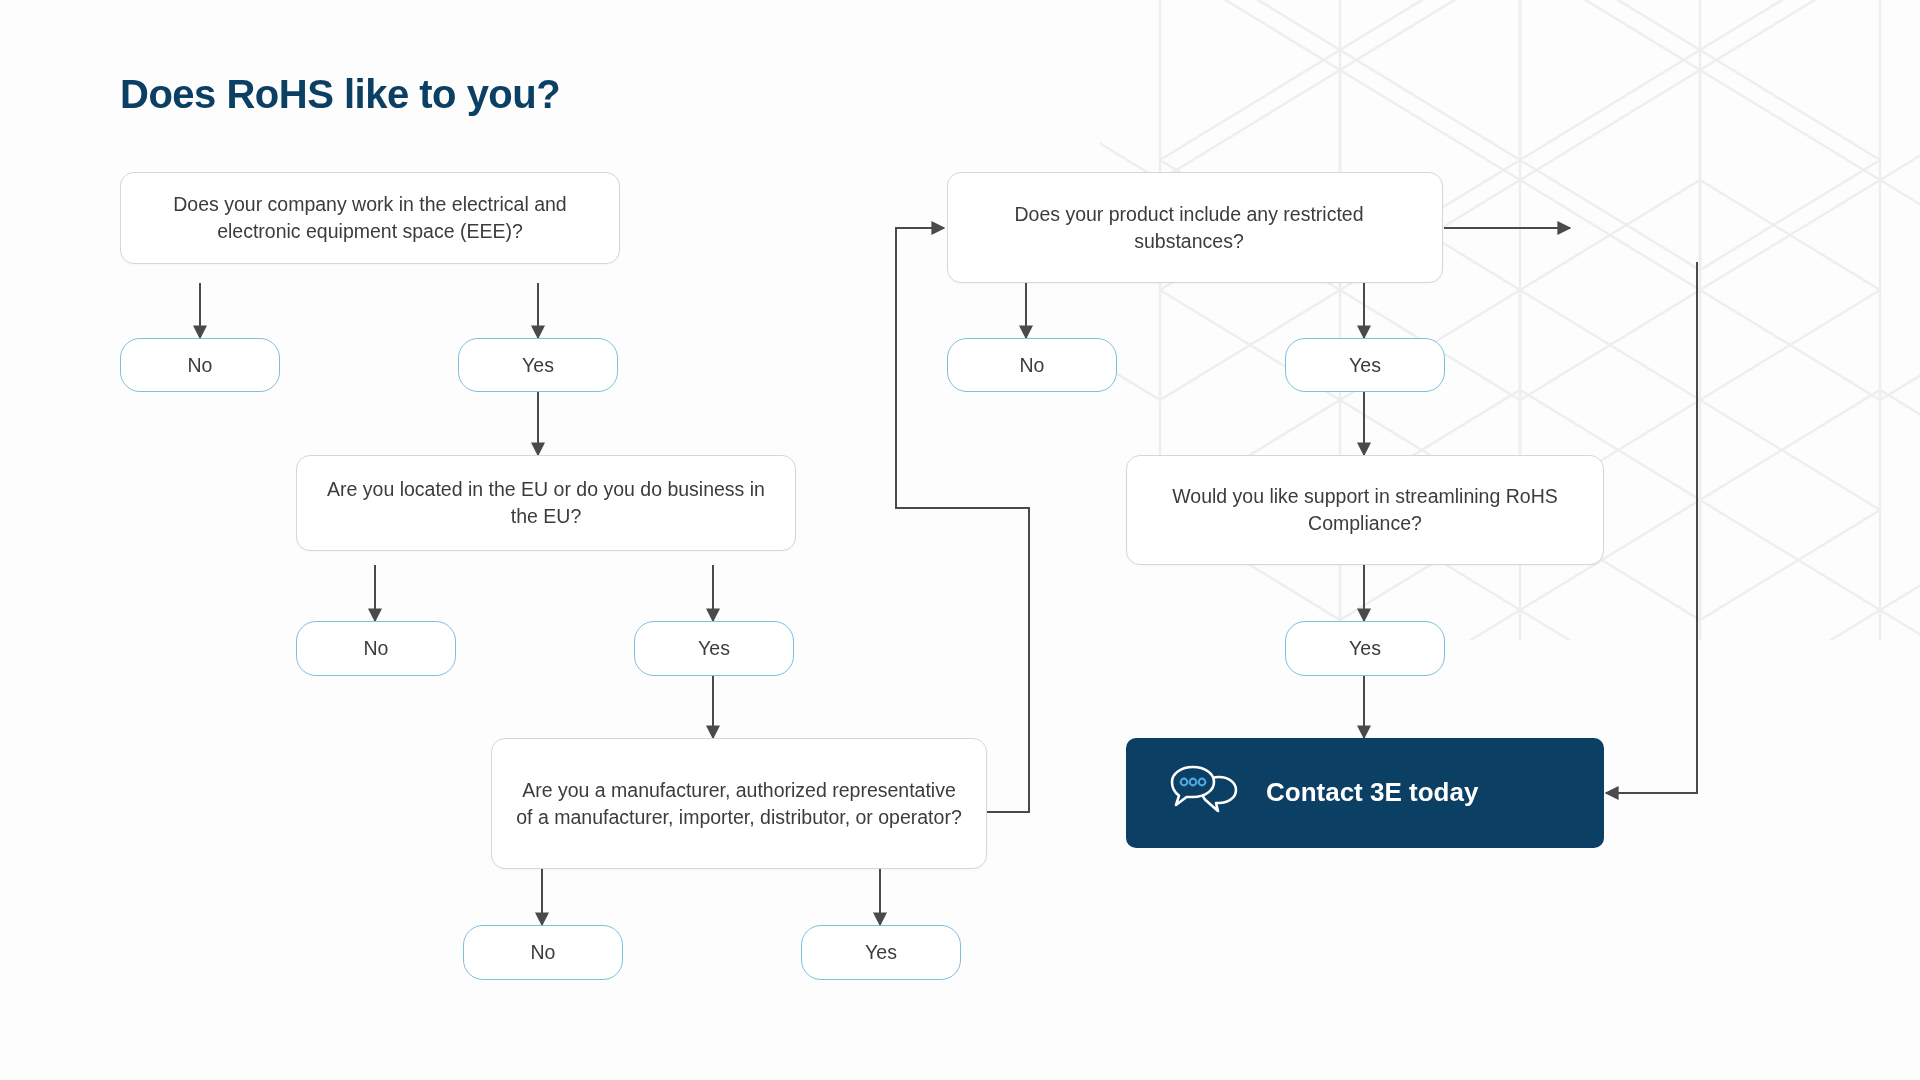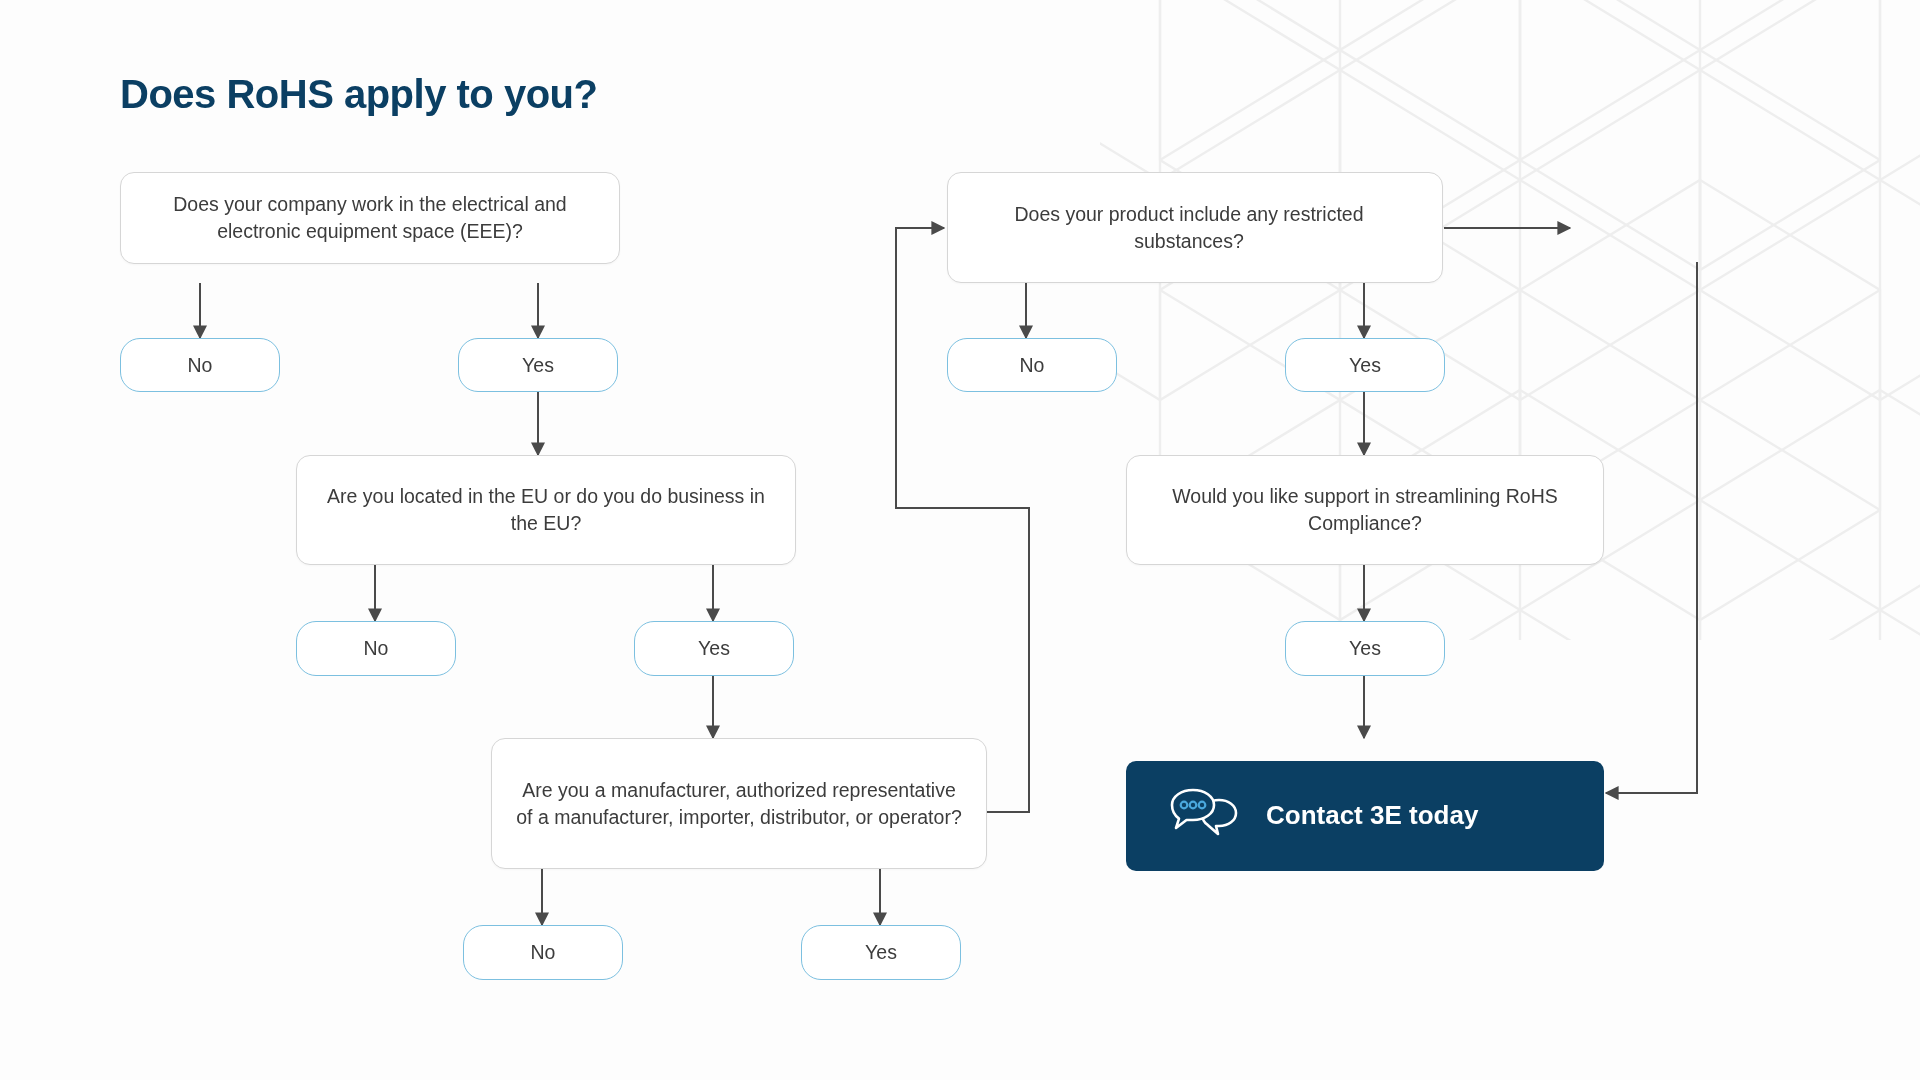--- a/index.html
+++ b/index.html
@@ -97,21 +97,21 @@
       <path d="M 420 -40 L 420 400 M 240 70 L 600 290 M 600 70 L 240 290"></path>
       <path d="M 600 -170 L 600 270 M 420 -60 L 780 160 M 780 -60 L 420 160"></path>
       <path d="M 780 -40 L 780 400 M 600 70 L 960 290 M 960 70 L 600 290"></path>
       <path d="M 240 180 L 240 620 M 60 290 L 420 510 M 420 290 L 60 510"></path>
       <path d="M 600 180 L 600 620 M 420 290 L 780 510 M 780 290 L 420 510"></path>
       <path d="M 420 390 L 420 830 M 240 500 L 600 720 M 600 500 L 240 720"></path>
       <path d="M 780 390 L 780 830 M 600 500 L 960 720 M 960 500 L 600 720"></path>
     </g>
   </svg>
 
-  <h1 id="page-title">Does RoHS apply to you?</h1>
+  <h1 id="page-title">Does RoHS like to you?</h1>
 
   <svg id="edges" viewBox="0 0 1920 1080" xmlns="http://www.w3.org/2000/svg">
     <defs>
       <marker id="arrow" viewBox="0 0 10 10" refX="9" refY="5" markerWidth="7" markerHeight="7" orient="auto-start-reverse">
         <path d="M 0 0 L 10 5 L 0 10 z" fill="#4a4a4a"></path>
       </marker>
     </defs>
     <g stroke="#4a4a4a" stroke-width="2" fill="none" marker-end="url(#arrow)">
 
       <path d="M 200 283 L 200 338"></path>
@@ -149,21 +149,21 @@
   </div>
 
   <div class="node answer" style="left:120px; top:338px; width:160px; height:54px;">
     <span>No</span>
   </div>
 
   <div class="node answer" style="left:458px; top:338px; width:160px; height:54px;">
     <span>Yes</span>
   </div>
 
-  <div class="node question" style="left:296px; top:455px; width:500px; height:110px;">
+  <div class="node question" style="left:296px; top:455px; width:500px; height:96px;">
     <span>Are you located in the EU or do you do business in the EU?</span>
   </div>
 
   <div class="node answer" style="left:296px; top:621px; width:160px; height:55px;">
     <span>No</span>
   </div>
 
   <div class="node answer" style="left:634px; top:621px; width:160px; height:55px;">
     <span>Yes</span>
   </div>
@@ -194,21 +194,21 @@
 
 
   <div class="node question" style="left:1126px; top:455px; width:478px; height:110px;">
     <span>Would you like support in streamlining RoHS Compliance?</span>
   </div>
 
   <div class="node answer" style="left:1285px; top:621px; width:160px; height:55px;">
     <span>Yes</span>
   </div>
 
-  <div class="node cta" style="left:1126px; top:738px; width:478px; height:110px;margin-top:23px;">
+  <div class="node cta" style="left:1126px; top:738px; width:478px; height:110px;">
     <svg class="cta-icon" width="72" height="58" viewBox="0 0 72 58" xmlns="http://www.w3.org/2000/svg">
 
       <path d="M 34 26 C 34 18.5 41.5 13 51 13 C 60.5 13 68 18.5 68 26
                C 68 33.5 60.5 39 51 39 L 48 39 L 50 47 L 40 38.2
                C 36.3 35.9 34 31.3 34 26 Z" fill="#0b3f63" stroke="#ffffff" stroke-width="2.6" stroke-linejoin="round" stroke-linecap="round"></path>
 
       <path d="M 4 18 C 4 9.2 13.4 3 25 3 C 36.6 3 46 9.2 46 18
                C 46 26.8 36.6 33 25 33 L 18.5 33 L 8 41 L 11 31.6
                C 6.6 28.4 4 23.5 4 18 Z" fill="#0b3f63" stroke="#ffffff" stroke-width="2.6" stroke-linejoin="round" stroke-linecap="round"></path>
       <circle cx="16" cy="18" r="3.3" fill="none" stroke="#4aa8dd" stroke-width="2.2"></circle>

